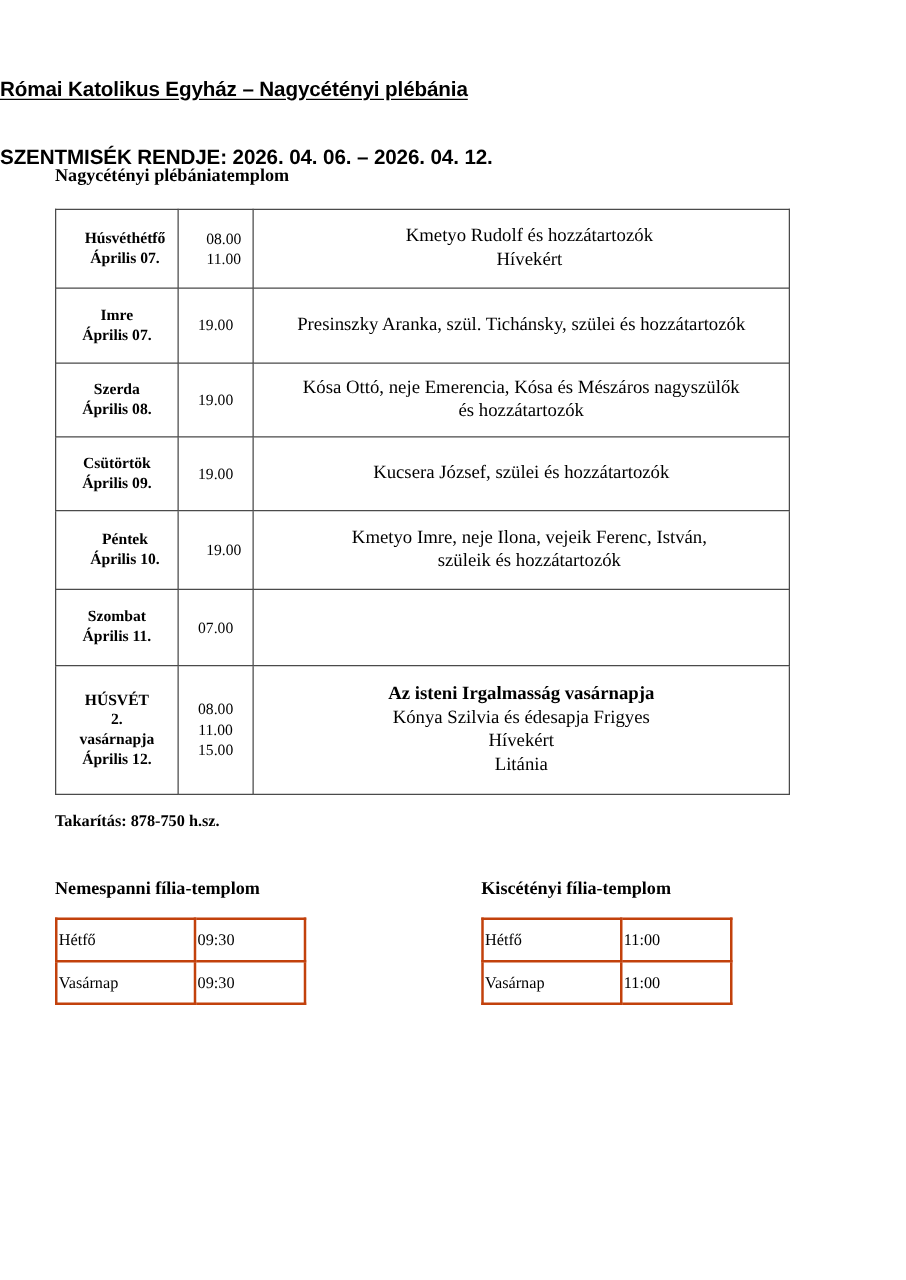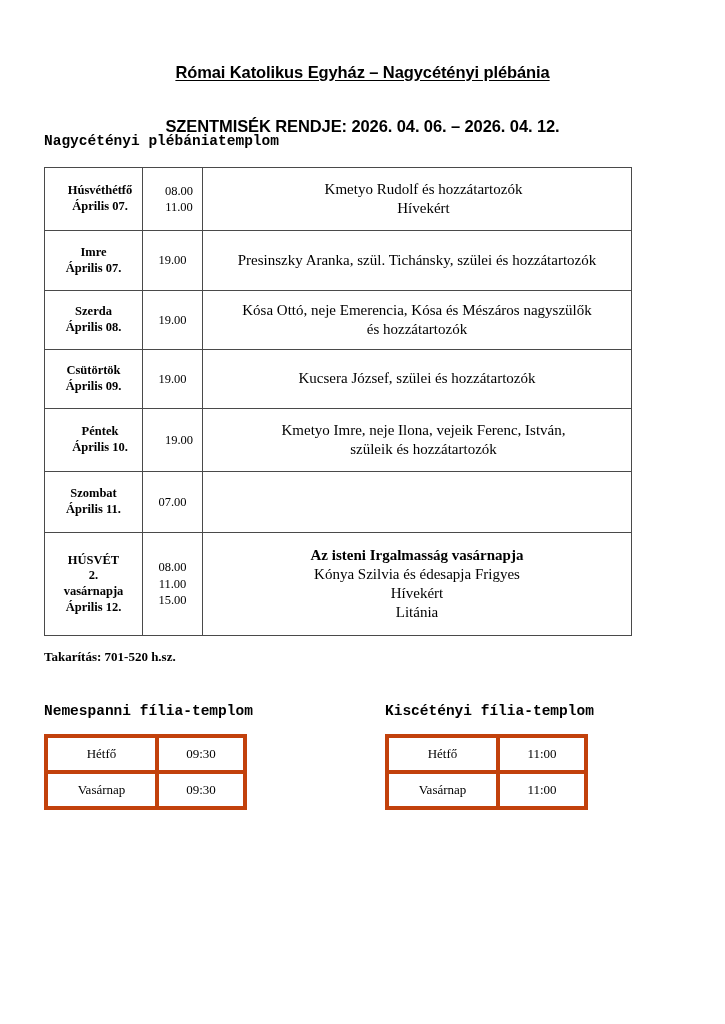--- a/index.html
+++ b/index.html
@@ -25,21 +25,20 @@
     height: 1024px;
     box-sizing: border-box;
   }
 
   
   .doc-header {
     position: absolute;
     left: 0;
     top: 60px;
     width: 725px;
-    text-align: center;
   }
   .title-line-1 {
     font-family: "Liberation Sans", "DejaVu Sans", sans-serif;
     font-weight: bold;
     font-size: 16.5px;
     letter-spacing: -0.1px;
     text-decoration: underline;
     text-underline-offset: 2px;
     line-height: 1.55;
     white-space: nowrap;
@@ -50,21 +49,21 @@
     font-size: 16.5px;
     letter-spacing: -0.1px;
     line-height: 1.55;
     white-space: nowrap;
     margin-top: 28px;
   }
 
   
   .section-heading {
     position: absolute;
-    font-family: Liberation Mono, monospace;
+    font-family: Liberation Serif, serif;
     font-weight: bold;
     font-size: 14.5px;
     white-space: nowrap;
   }
   #heading-main    { left: 44px;  top: 133px; }
   #heading-nemes   { left: 44px;  top: 703px; }
   #heading-kisc    { left: 385px; top: 703px; }
 
   .note-line {
     position: absolute;
@@ -124,23 +123,22 @@
   
   .filia-table {
     position: absolute;
     border-collapse: collapse;
     table-layout: fixed;
     width: 199px;
   }
   #filia-nemespanni { left: 44px;  top: 734px; }
   #filia-kiscsetenyi { left: 385px; top: 734px; }
   .filia-table td {
-    border: 4px solid #c2410c;
+    border: 2px solid #c2410c;
     height: 30px;
-    text-align: center;
     vertical-align: middle;
     font-size: 13px;
   }
   .filia-day  { width: 111px; }
   .filia-time { width: 88px; }
 </style>
 </head>
 <body>
 
 <div class="page">
@@ -250,21 +248,21 @@
           <div class="intent-bold">Az  isteni Irgalmasság vasárnapja</div>
           <div class="intent-body multiline" style="white-space: pre-line;">Kónya Szilvia és édesapja Frigyes
 Hívekért
 Litánia</div>
         </td>
       </tr>
 
     </tbody>
   </table>
 
-  <div class="note-line">Takarítás: 701-520 h.sz.</div>
+  <div class="note-line">Takarítás: 878-750 h.sz.</div>
 
   <div class="section-heading" id="heading-nemes">Nemespanni fília-templom</div>
 
   <div class="section-heading" id="heading-kisc">Kiscétényi fília-templom</div>
 
   <table class="filia-table" id="filia-nemespanni">
     <colgroup>
       <col class="filia-day">
       <col class="filia-time">
     </colgroup>

